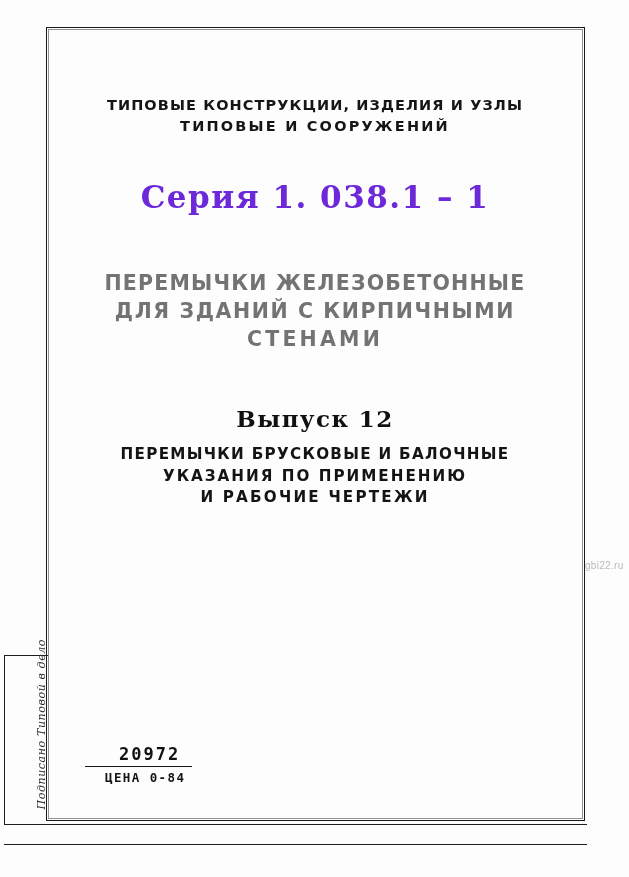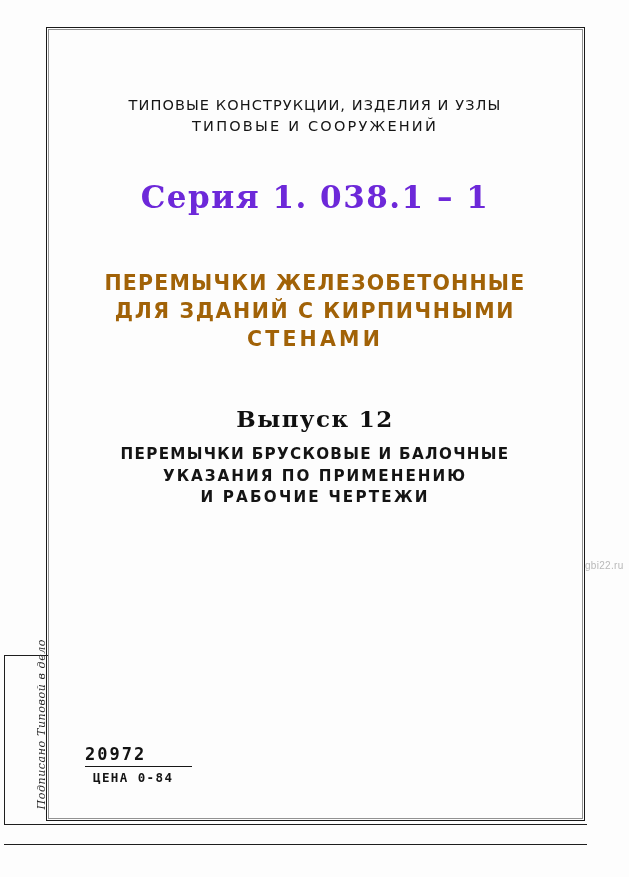--- a/index.html
+++ b/index.html
@@ -83,21 +83,21 @@
     position: absolute;
     left: 70px;
     top: 95px;
     width: 490px;
     text-align: center;
     color: #111;
   }
 
   .head-line {
     font-family: "DejaVu Sans", sans-serif;
-    font-weight: 400;
+    font-weight: 700;
     font-size: 14.5px;
     letter-spacing: 1.1px;
     line-height: 21px;
     color: #151515;
   }
   .head-line.second {
     letter-spacing: 2.2px;
   }
 
   .series {
@@ -111,21 +111,21 @@
 
   .title-block {
     margin-top: 54px;
   }
   .title-line {
     font-family: "DejaVu Sans", sans-serif;
     font-weight: 700;
     font-size: 20.5px;
     letter-spacing: 1.2px;
     line-height: 28px;
-    color: #a16207;
+    color: #737373;
   }
   .title-line.l2 { letter-spacing: 1.6px; }
   .title-line.l3 { letter-spacing: 3.2px; }
 
   .issue {
     margin-top: 52px;
     font-family: "DejaVu Serif", serif;
     font-weight: 700;
     font-size: 23px;
     letter-spacing: 1.4px;
@@ -164,30 +164,31 @@
     top: 744px;
     width: 190px;
     text-align: left;
   }
   .stamp-code {
     font-family: "DejaVu Sans Mono", monospace;
     font-weight: 700;
     font-size: 17px;
     letter-spacing: 2px;
     color: #121212;
+    margin-left: 34px;
   }
   .stamp-rule {
     margin-top: 2px;
     width: 107px;
     height: 0;
     border-top: 1.5px solid #161616;
   }
   .stamp-price {
     margin-top: 3px;
-    margin-left: 8px;
+    margin-left: 20px;
     font-family: "DejaVu Sans Mono", monospace;
     font-weight: 700;
     font-size: 12.5px;
     letter-spacing: 1.4px;
     color: #141414;
   }
 
   
   .side-note {
     position: absolute;

